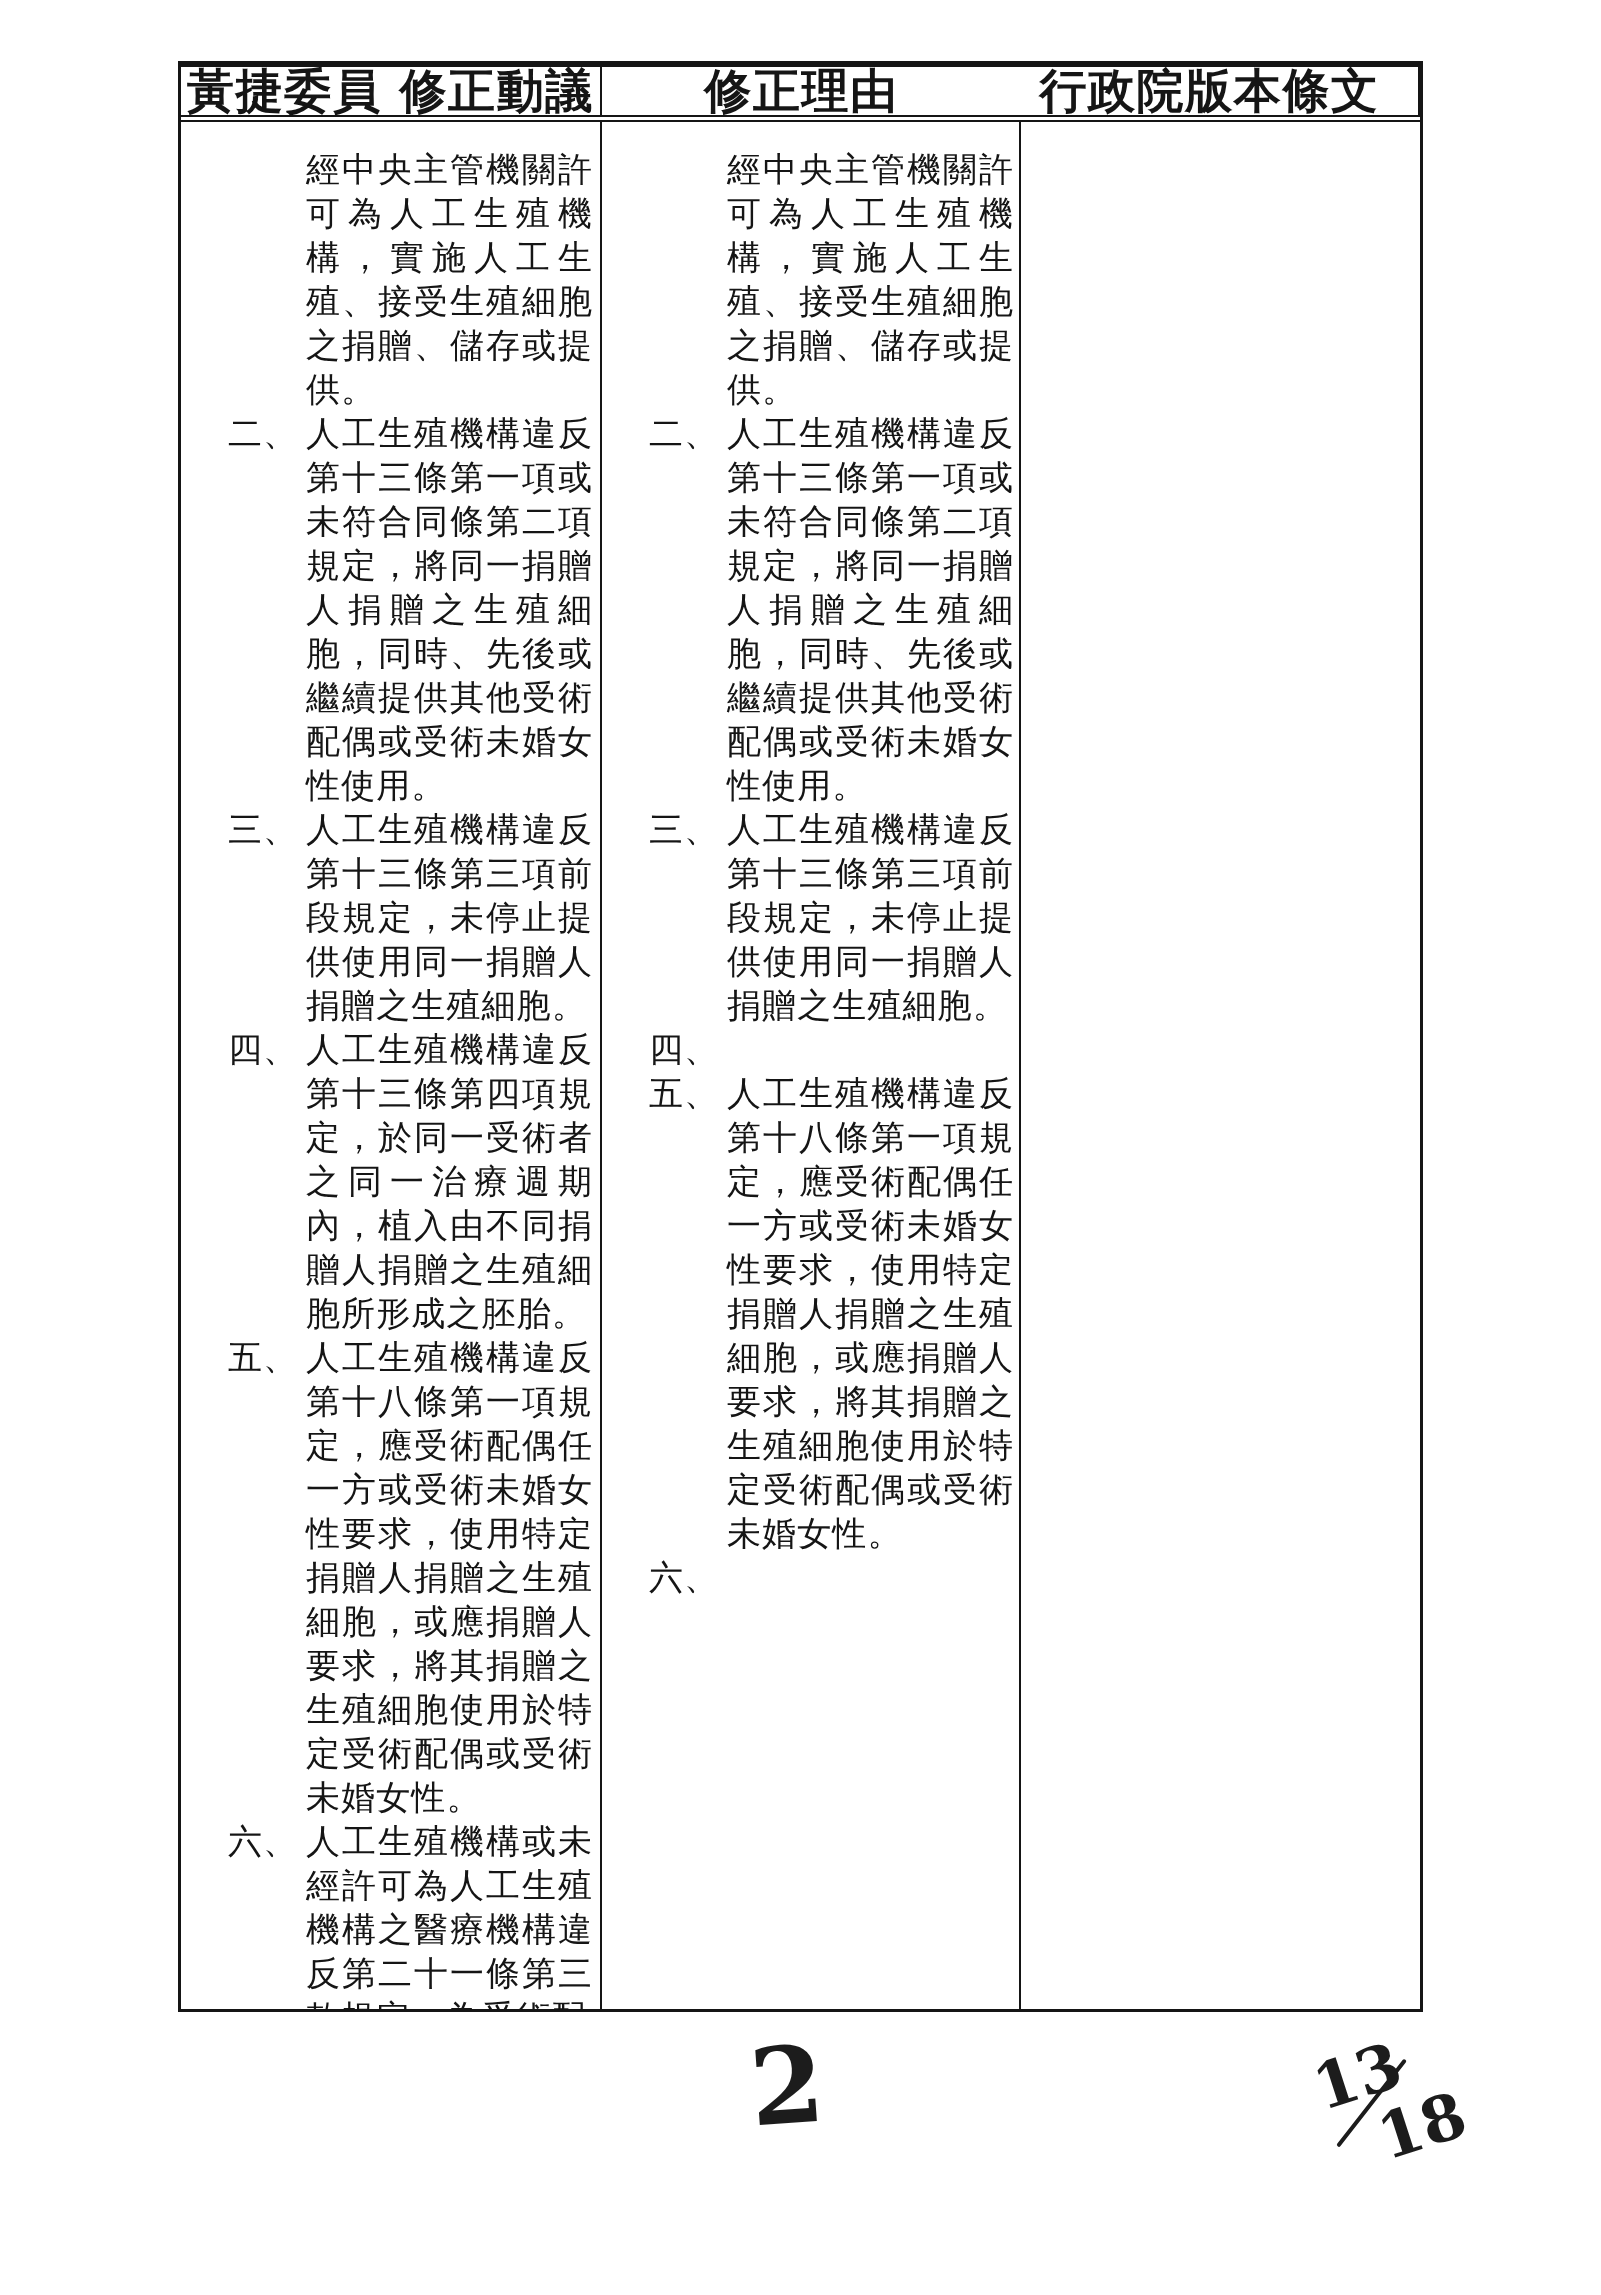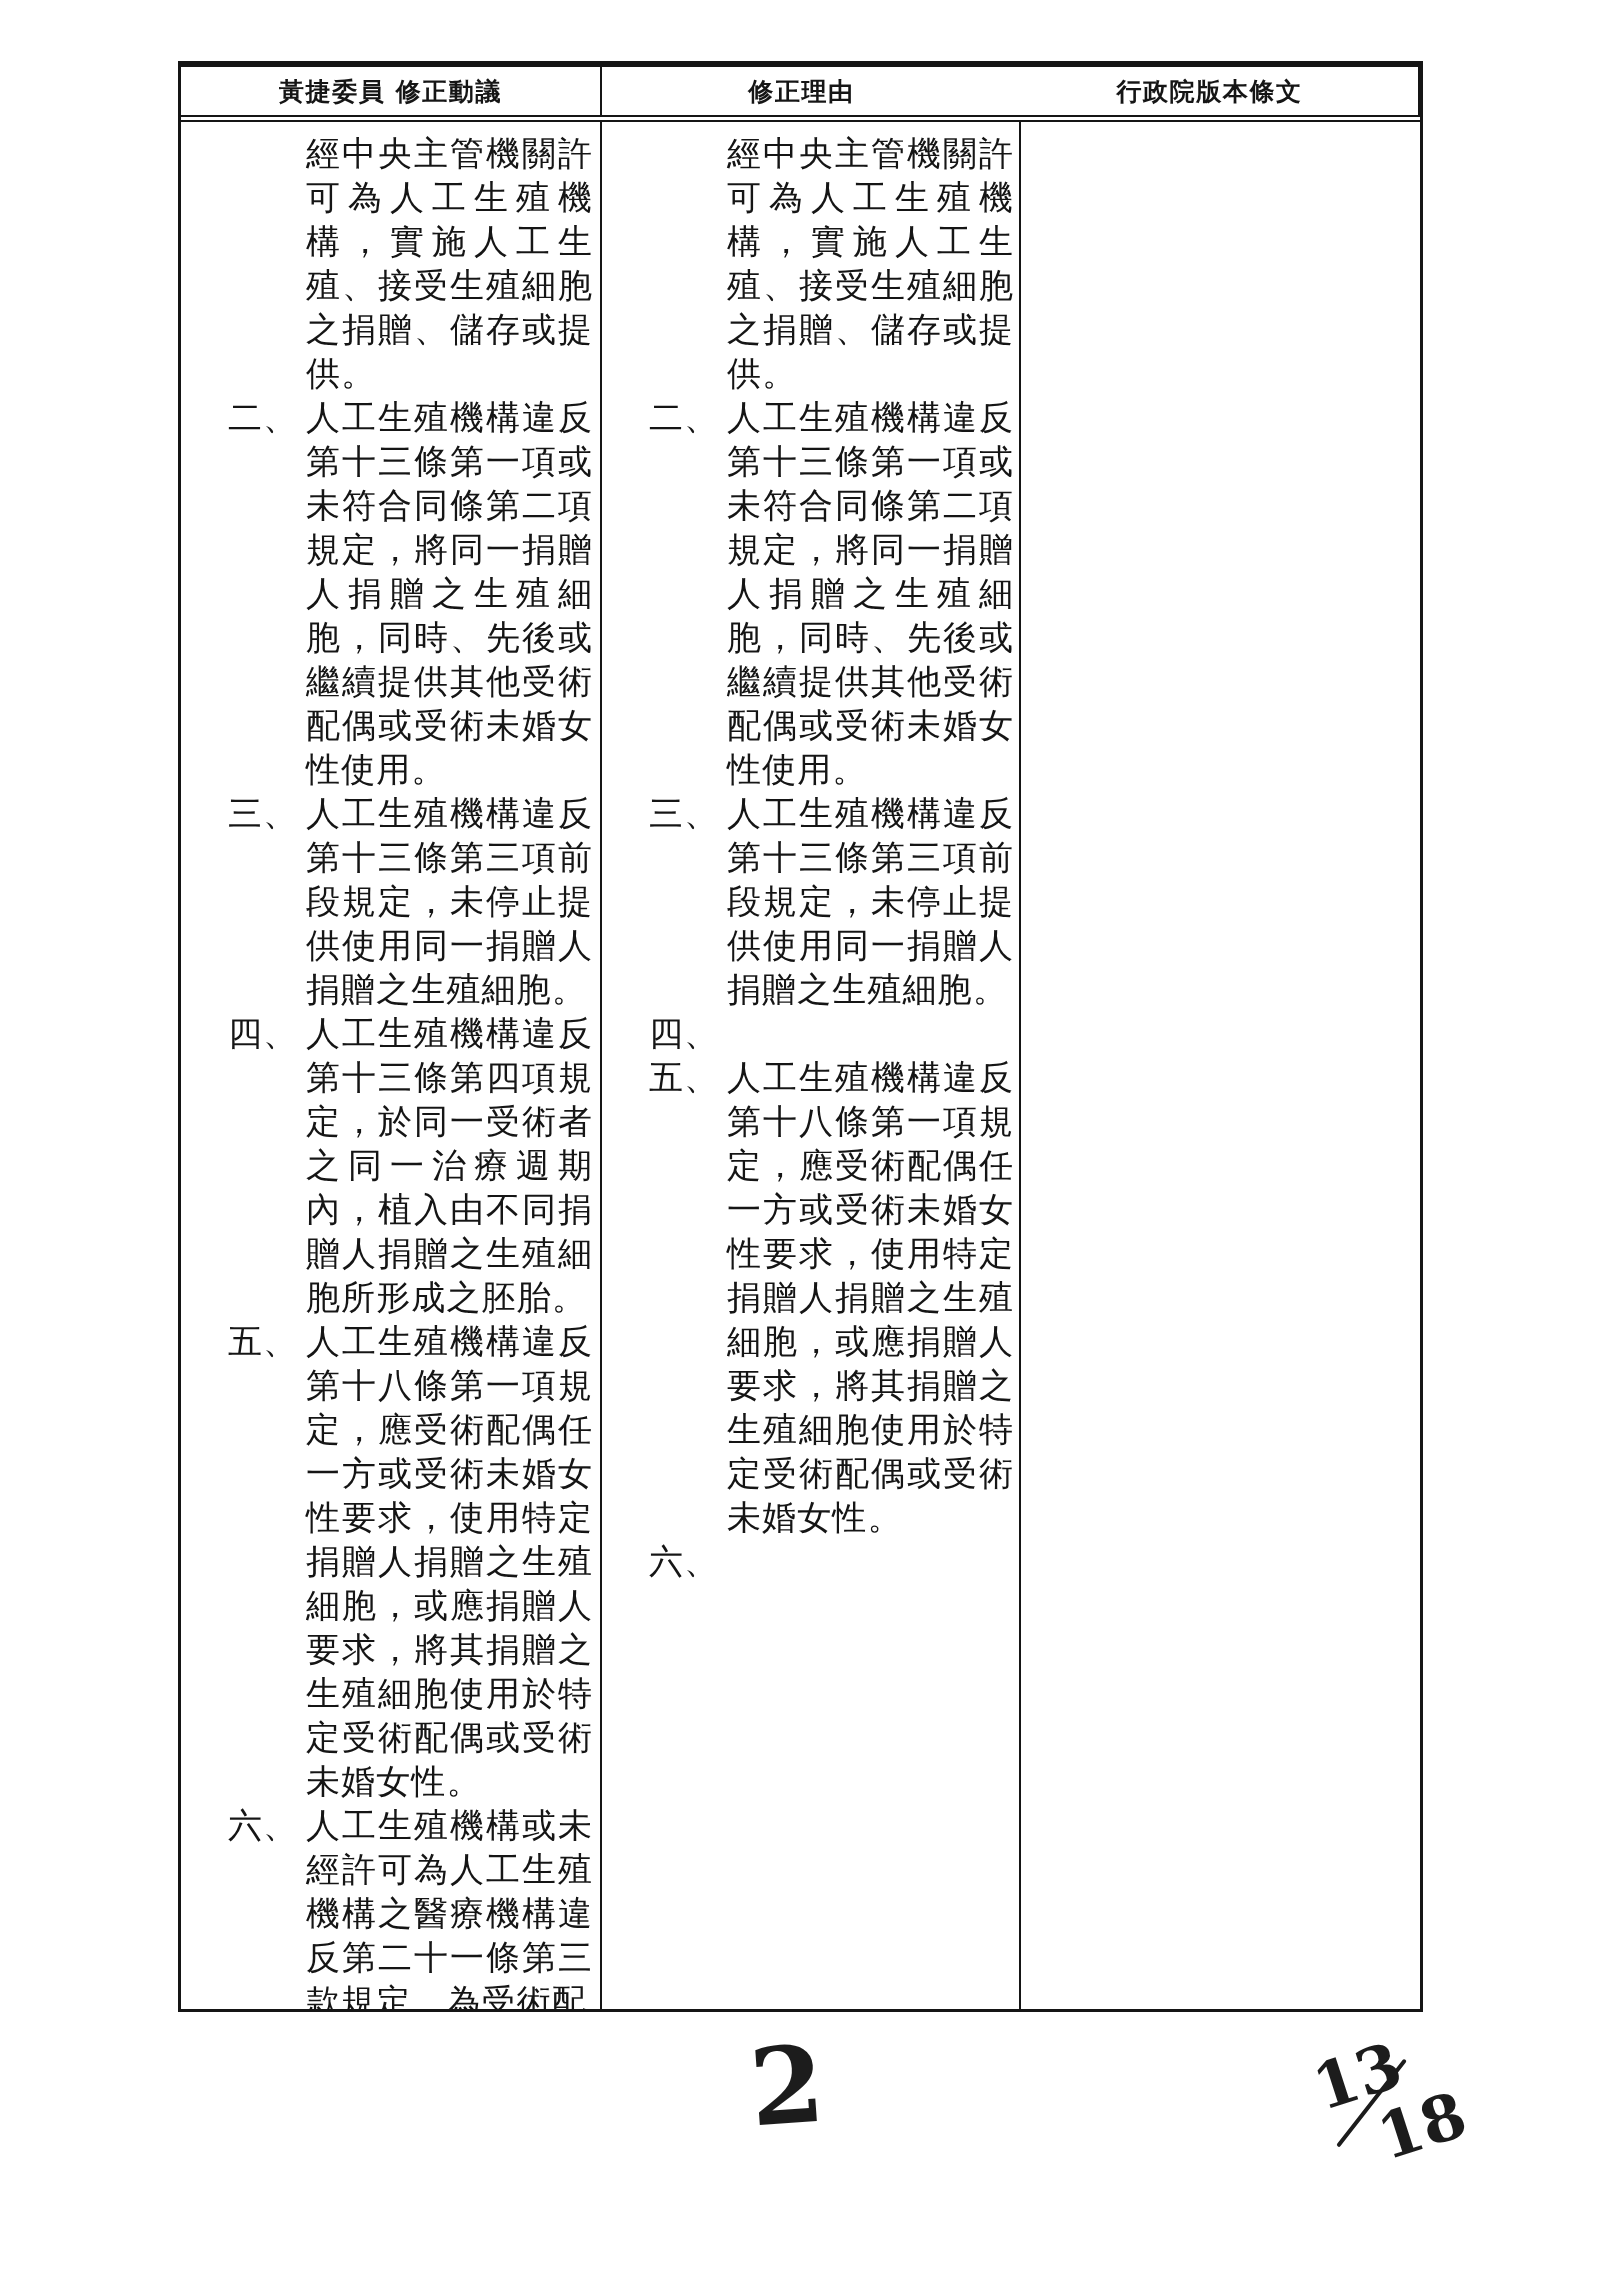--- a/index.html
+++ b/index.html
@@ -11,27 +11,27 @@
     color:#151515;
   }
   .doc-table {
     position:absolute; left:178px; top:61px; width:1245px; height:1951px;
     border:3.2px solid #151515; border-top-width:6.4px;
     display:flex; flex-direction:column; background:#fff;
   }
   .header-row { display:flex; flex:none; height:55px; border-bottom:7px double #151515; }
   .hcell {
     display:flex; align-items:center; justify-content:center;
-    font-size:25px; font-weight:bold; letter-spacing:1.6px; white-space:pre;
+    font-size:47px; font-weight:bold; letter-spacing:1.6px; white-space:pre;
   }
   .hc1 { width:421px; border-right:2.7px solid #151515; }
   .hc2 { width:419px; border-right:2.7px solid #151515; }
   .hc3 { flex:1; }
   .body-row { display:flex; flex:1; overflow:hidden; }
-  .bcell { padding-top:9px; overflow:hidden; }
+  .bcell { padding-top:25px; overflow:hidden; }
   .bc1 { width:421px; border-right:2.7px solid #151515; }
   .bc2 { width:419px; border-right:2.7px solid #151515; }
   .bc3 { flex:1; }
   .item { display:flex; padding-left:47px; }
   .num {
     flex:none; width:78px; font-size:34px; line-height:44px;
     letter-spacing:1.1px; white-space:nowrap;
   }
   .txt {
     flex:none; width:287px; font-size:34px; line-height:44px;

